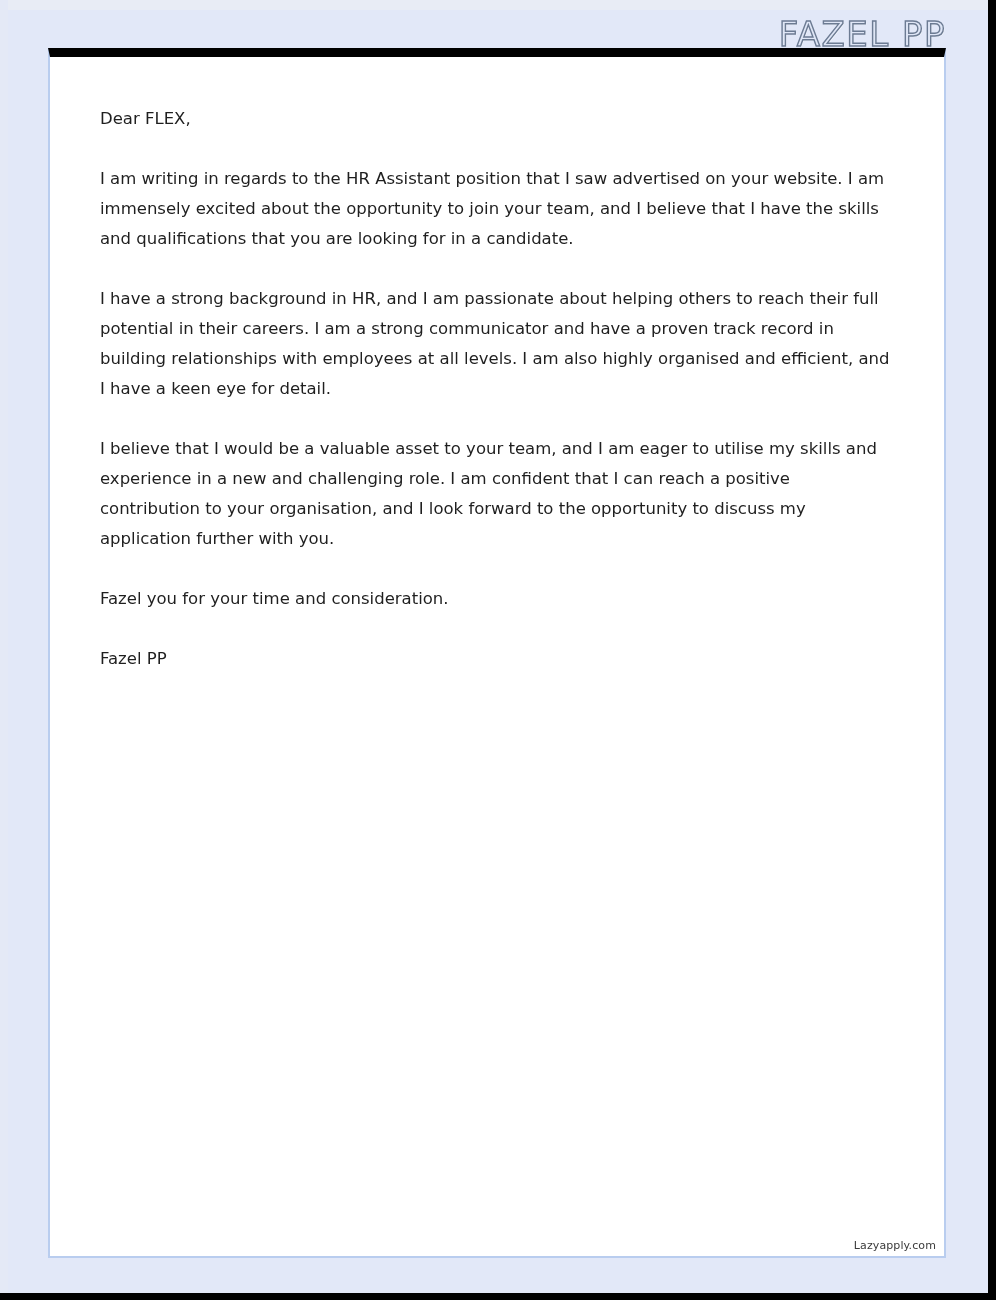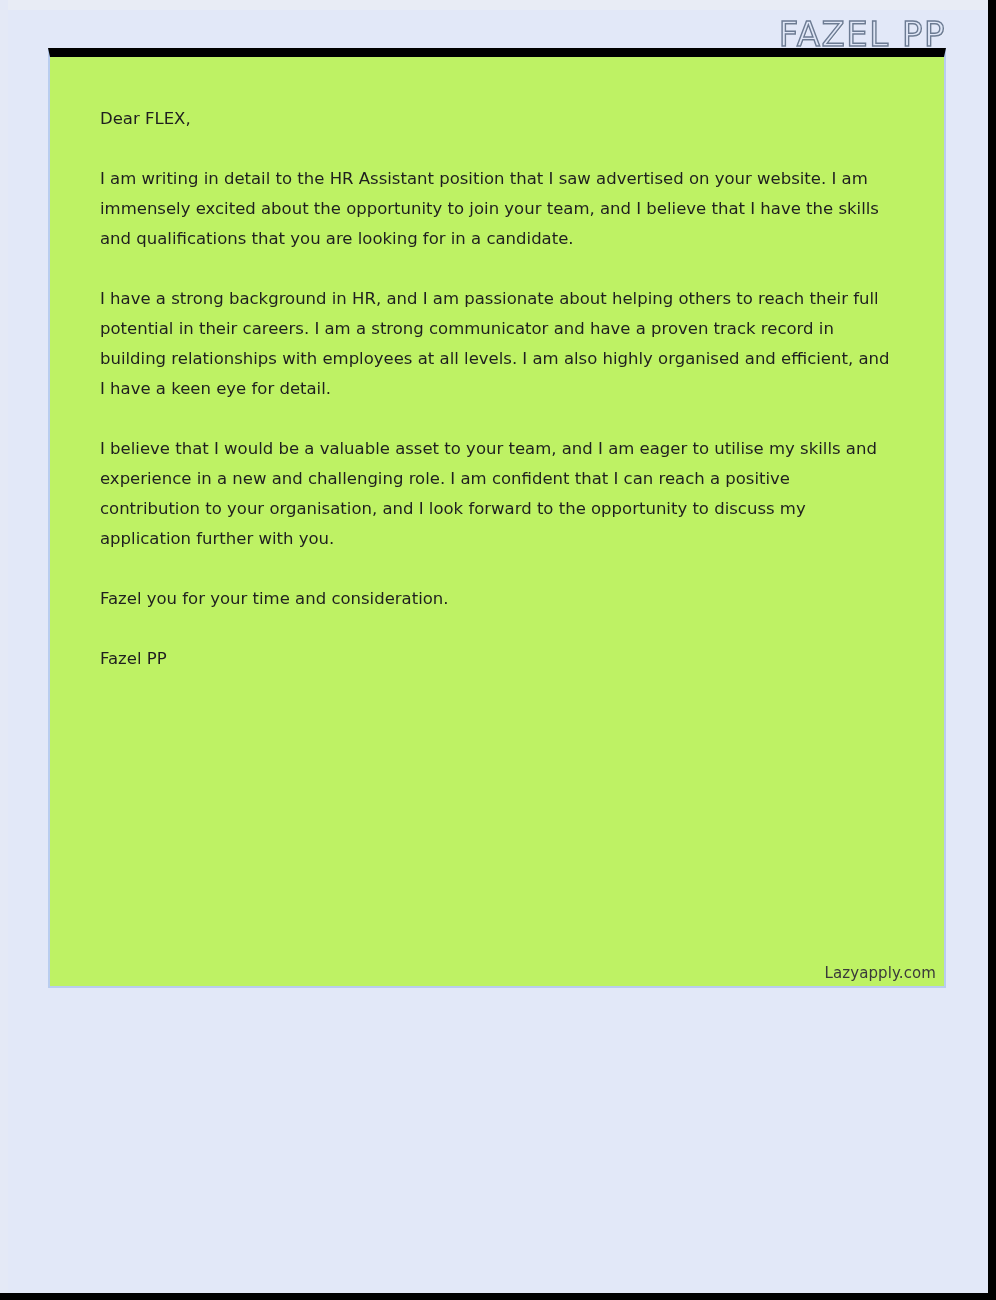--- a/index.html
+++ b/index.html
@@ -51,22 +51,22 @@
     width: 996px; height: 7px;
     background: #000000;
   }
 
   
   #page {
     position: absolute;
     left: 48px;
     top: 48px;
     width: 898px;
-    height: 940px;
-    background: #bef264;
+    height: 1210px;
+    background: #ffffff;
     border-top: 9px solid #000000;
     border-left: 2px solid #b9cdef;
     border-right: 2px solid #b9cdef;
     border-bottom: 2px solid #b9cdef;
     box-sizing: border-box;
   }
 
   
   #brand {
     position: absolute;
@@ -113,21 +113,21 @@
   #signoff-date {
     margin: 0;
   }
 
   
   #footer {
     position: absolute;
     right: 8px;
     bottom: 4px;
     font-family: "DejaVu Sans", sans-serif;
-    font-size: 15px;
+    font-size: 11px;
     color: #3a3a3a;
     letter-spacing: 0.1px;
     margin-top: 32px;
   }
 </style>
 </head>
 <body>
 
 <div id="canvas">
 
@@ -135,21 +135,21 @@
   <div id="wash-left"></div>
 
   <div id="brand">FAZEL PP</div>
 
   <div id="page">
 
     <div id="letter">
 
       <div id="salutation" class="blk">Dear FLEX,</div>
 
-      <div class="blk">I am writing in detail to the HR Assistant position that I saw advertised on your website. I am immensely excited about the opportunity to join your team, and I believe that I have the skills and qualifications that you are looking for in a candidate.</div>
+      <div class="blk">I am writing in regards to the HR Assistant position that I saw advertised on your website. I am immensely excited about the opportunity to join your team, and I believe that I have the skills and qualifications that you are looking for in a candidate.</div>
 
       <div class="blk">I have a strong background in HR, and I am passionate about helping others to reach their full potential in their careers. I am a strong communicator and have a proven track record in building relationships with employees at all levels. I am also highly organised and efficient, and I have a keen eye for detail.</div>
 
       <div class="blk">I believe that I would be a valuable asset to your team, and I am eager to utilise my skills and experience in a new and challenging role. I am confident that I can reach a positive contribution to your organisation, and I look forward to the opportunity to discuss my application further with you.</div>
 
       <div class="blk">Fazel you for your time and consideration.</div>
 
 
       <div id="signoff-name">Fazel PP</div>
 

